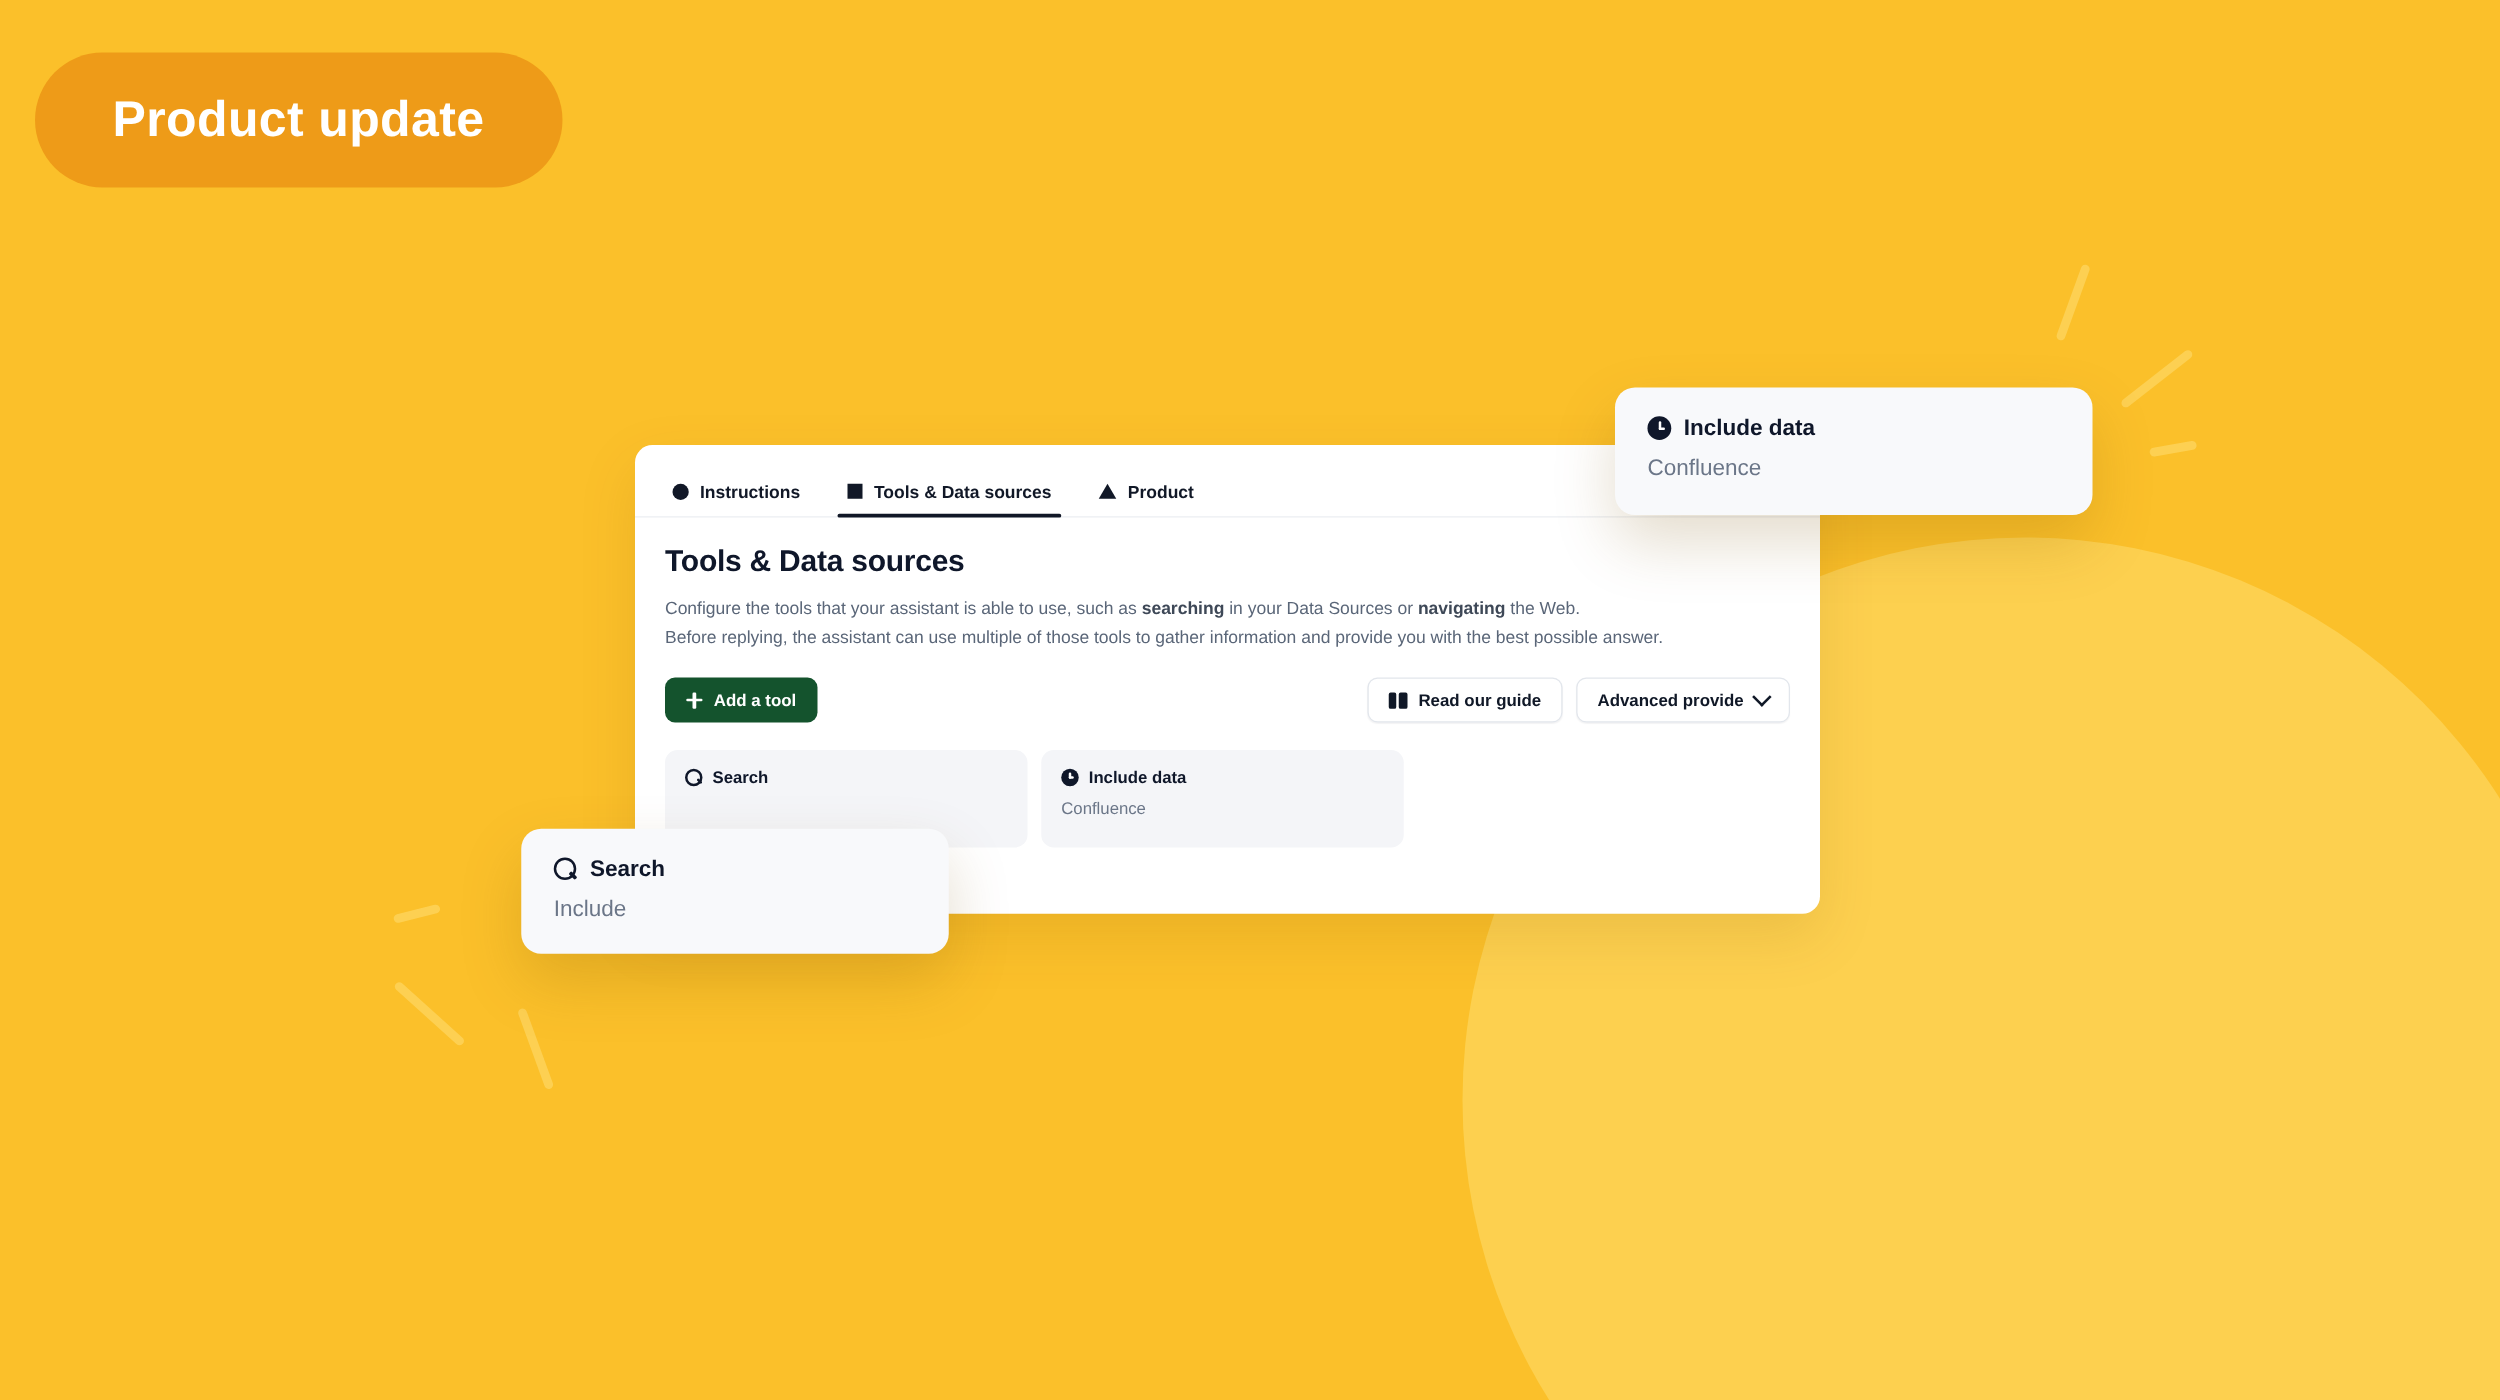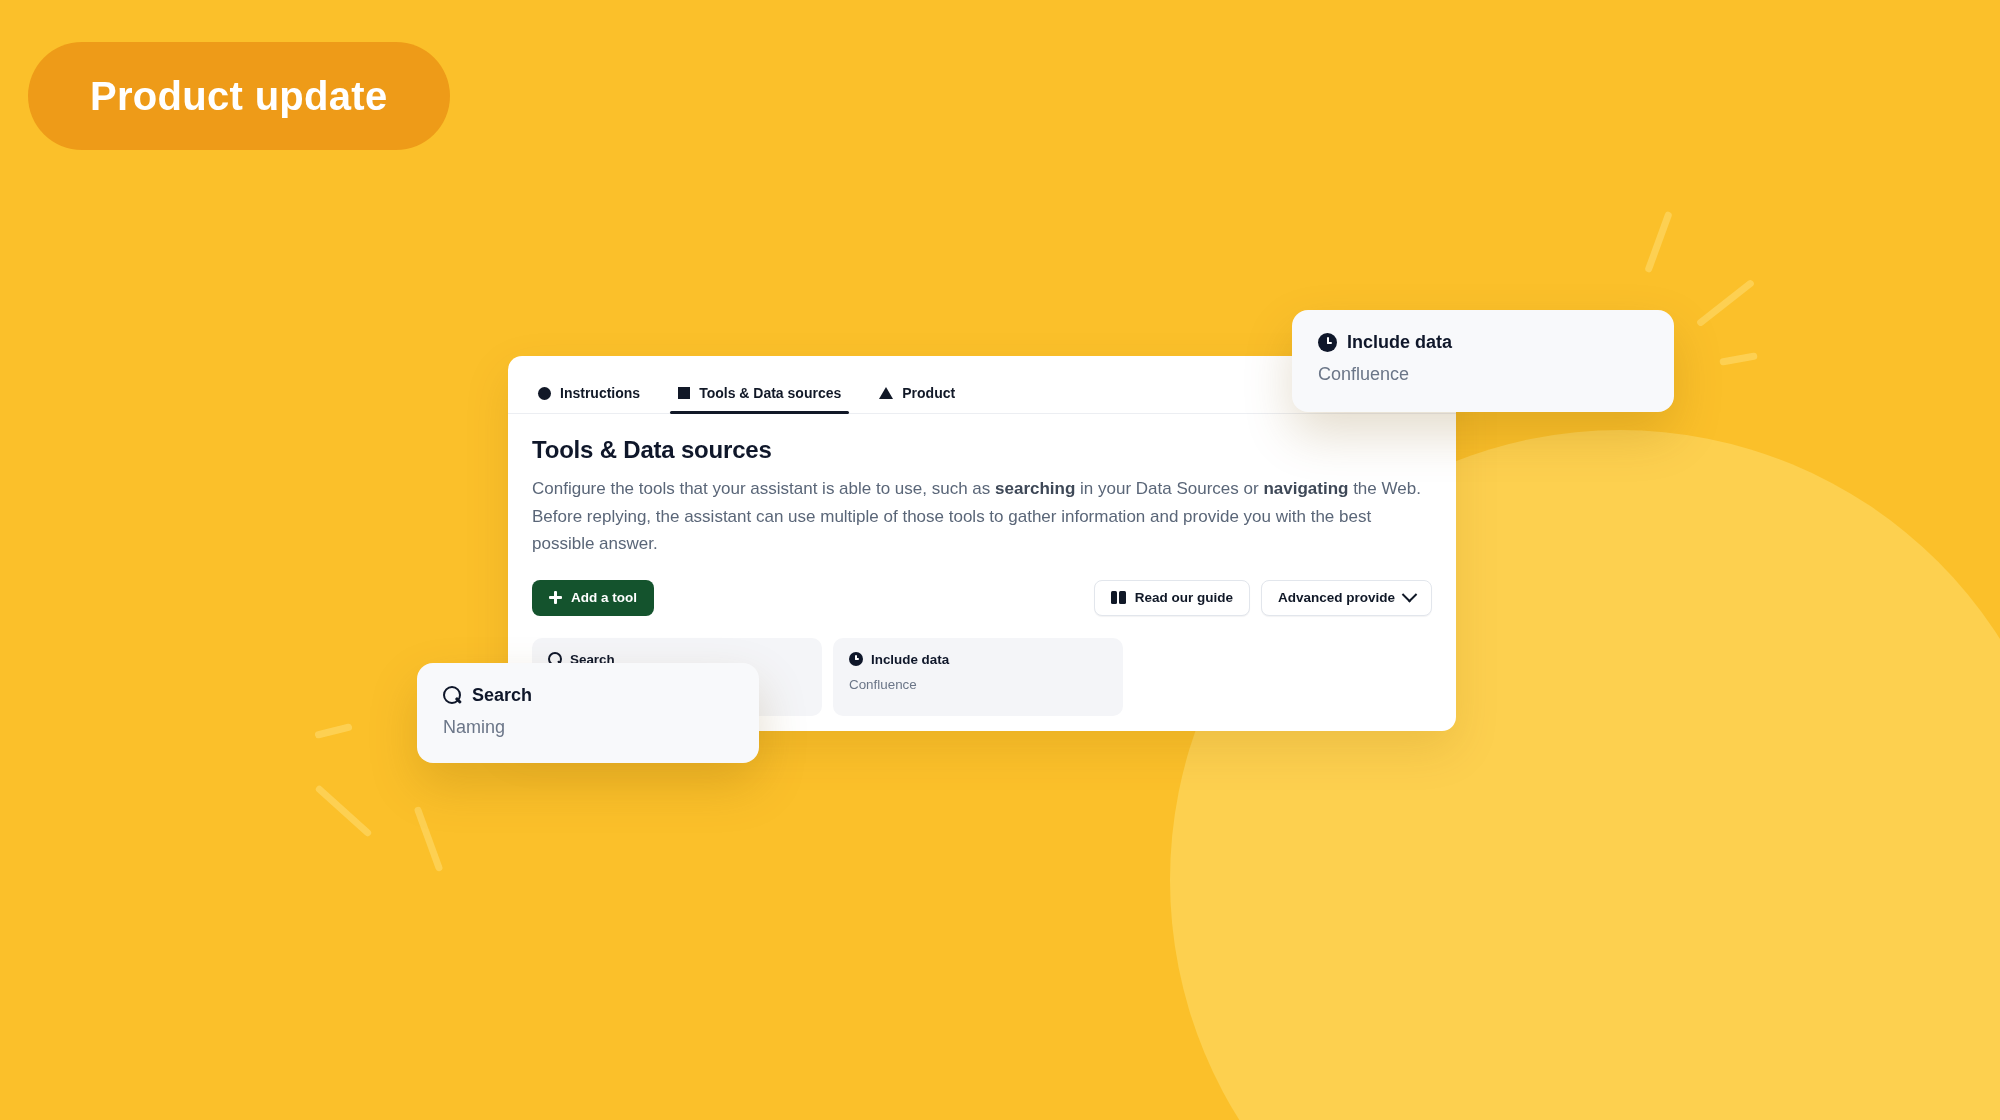--- a/index.html
+++ b/index.html
@@ -118,21 +118,21 @@
 
   .page-title {
     font-size: 24px;
     font-weight: 700;
     color: #0F172A;
     letter-spacing: -.2px;
   }
 
   .desc {
     margin-top: 11px;
-    font-size: 17px;
+    font-size: 14px;
     line-height: 1.62;
     color: #5A6678;
   }
   .desc b { color: #3E4857; font-weight: 700; }
 
   .actions {
     margin-top: 22px;
     display: flex;
     align-items: center;
     justify-content: space-between;
@@ -415,14 +415,14 @@
     <span>Include data</span>
   </div>
   <div class="float-sub">Confluence</div>
 </div>
 
 <div class="float float-search">
   <div class="float-head">
     <span class="mag lg"></span>
     <span>Search</span>
   </div>
-  <div class="float-sub">Naming</div>
+  <div class="float-sub">Include</div>
 </div>
 
 </body></html>

